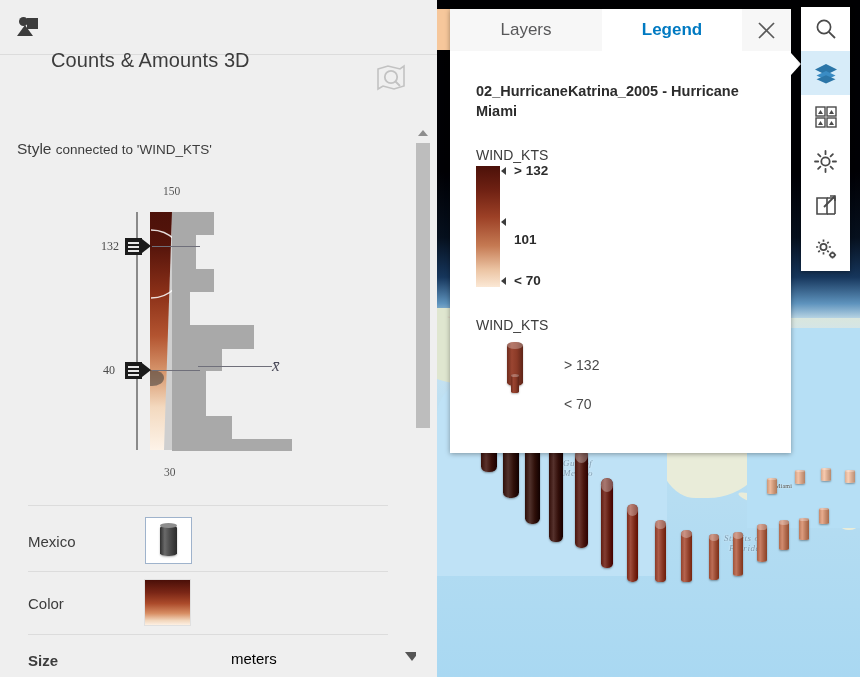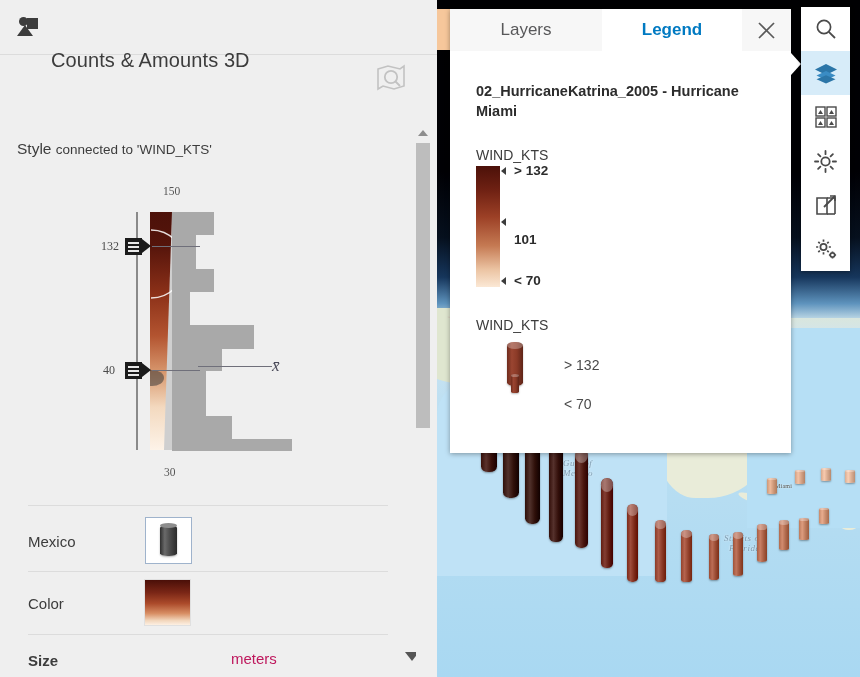--- a/index.html
+++ b/index.html
@@ -71,21 +71,21 @@
   .symbol-cyl::before{content:"";position:absolute;left:0;right:0;top:-2px;height:5px;border-radius:50%;
      background:#8d8d8d;}
   .color-box{position:absolute;left:145px;width:45px;height:45px;
      background:linear-gradient(180deg,#4a0f08 0%,#7a2616 28%,#ab4a2a 52%,#d78d63 74%,#f2d6bc 90%,#fdf0e3 100%);
      box-shadow:0 0 0 1px rgba(0,0,0,.06);}
   .select-box{position:absolute;left:144px;height:27px;border:1px solid #9fb3cc;background:#fff;display:flex;align-items:center;}
   .select-box .val{padding:0 7px;font-size:15px;color:#3c3c3c;}
   .select-box .arrowcell{width:26px;height:100%;border-left:1px solid #c6d2e0;background:#f3f3f3;
      display:flex;align-items:center;justify-content:center;}
   .caret{width:0;height:0;border-left:5px solid transparent;border-right:5px solid transparent;border-top:6px solid #9aa3ad;}
-  .units{position:absolute;font-size:15px;color:#be185d;}
+  .units{position:absolute;font-size:15px;color:#000000;}
   .bot-caret{position:absolute;right:14px;width:0;height:0;border-left:7px solid transparent;
      border-right:7px solid transparent;border-top:9px solid #555;}
 
   
   .lp-scroll{position:absolute;left:416px;top:128px;width:14px;height:549px;background:#efefef;}
   .lp-scroll .up{position:absolute;left:2px;top:2px;width:0;height:0;border-left:5px solid transparent;
       border-right:5px solid transparent;border-bottom:6px solid #8d8d8d;}
   .lp-scroll .thumb{position:absolute;left:0px;top:15px;width:14px;height:285px;background:#bdbdbd;}
 
   

